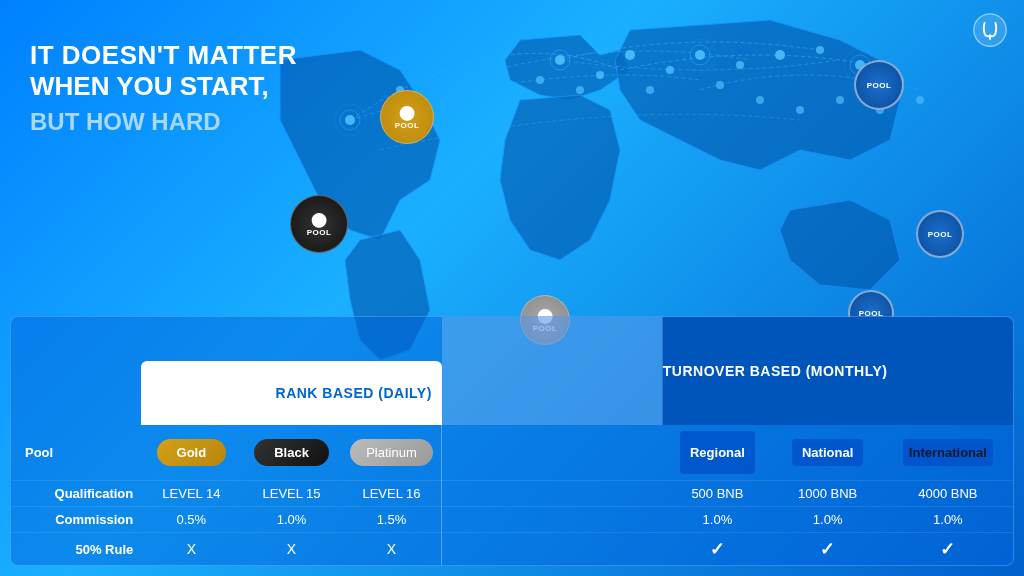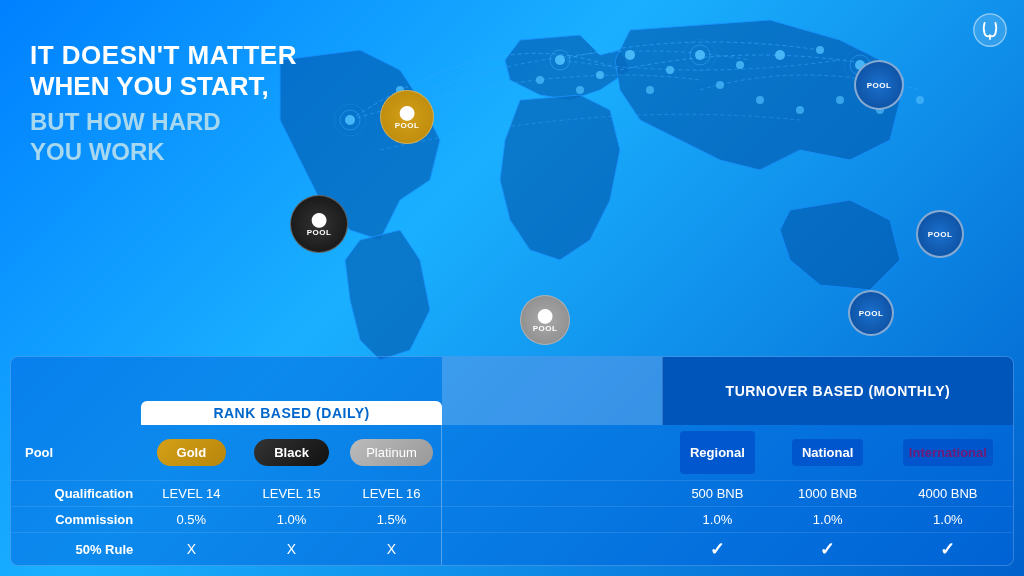--- a/index.html
+++ b/index.html
@@ -152,33 +152,33 @@
     
     .section-header-row td {
       padding: 0;
     }
 
     .rank-section-header {
       background: white;
       color: #0066cc;
       font-weight: 900;
       font-size: 14px;
-      text-align: center;
-      padding: 4px 10px;
+      text-align: right;
+      padding: 24px 10px;
       letter-spacing: 0.5px;
       border-radius: 6px 6px 0 0;
       margin-top: 44px;
     }
 
     .turnover-section-header {
       background: #0055bb;
       color: white;
       font-weight: 900;
       font-size: 14px;
-      text-align: center;
+      text-align: left;
       padding: 8px 10px;
       letter-spacing: 0.5px;
       border-left: 1px solid rgba(255,255,255,0.2);
     }
 
     .empty-header {
       background: transparent;
     }
 
     
@@ -239,21 +239,21 @@
       background: rgba(0,80,200,0.8);
       color: white;
       font-weight: 700;
       font-size: 13px;
       padding: 6px 10px;
       border-radius: 4px;
       display: inline-block;
     }
     .pool-international-btn {
       background: rgba(0,80,200,0.8);
-      color: #701a75;
+      color: #0f172a;
       font-weight: 700;
       font-size: 13px;
       padding: 6px 6px;
       border-radius: 4px;
       display: inline-block;
     }
 
     
     .data-row td {
       padding: 5px 8px;
@@ -371,21 +371,20 @@
     <circle cx="20" cy="20" r="18" fill="rgba(255,255,255,0.15)" stroke="rgba(255,255,255,0.5)" stroke-width="1.5"></circle>
     <path d="M14,12 C14,12 12,18 14,24 C15,27 18,28 20,26 C22,28 25,27 26,24 C28,18 26,12 26,12" fill="none" stroke="white" stroke-width="2" stroke-linecap="round"></path>
     <path d="M20,26 L20,30" stroke="white" stroke-width="2" stroke-linecap="round"></path>
   </svg>
 </div>
 
 <div class="headline">
   <div class="line1">IT DOESN'T MATTER</div>
   <div class="line2">WHEN YOU START,</div>
   <div class="line3">BUT HOW HARD</div>
-  <div class="line4">YOU WORK</div>
 </div>
 
 <div class="pool-circle pool-gold">
   <div class="pool-icon">⬤</div>
   <div class="pool-label">POOL</div>
 </div>
 
 <div class="pool-circle pool-black">
   <div class="pool-icon">⬤</div>
   <div class="pool-label">POOL</div>

